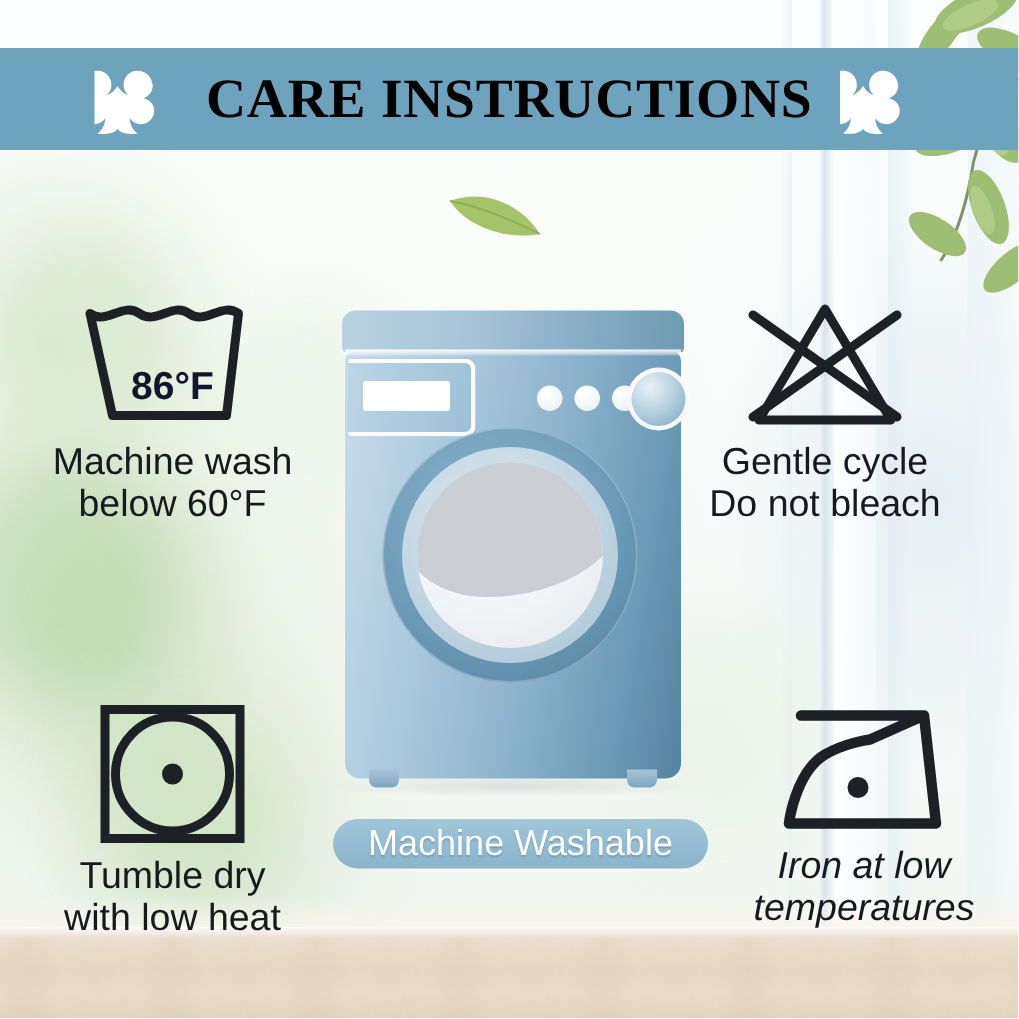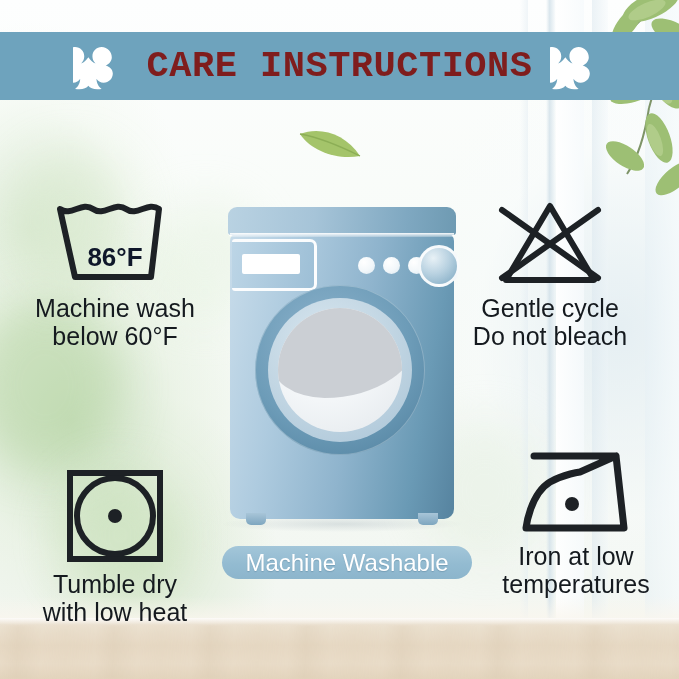--- a/index.html
+++ b/index.html
@@ -38,35 +38,35 @@
     background:linear-gradient(180deg,rgba(255,255,255,.85),rgba(232,222,205,.4));}
   .table-grain{position:absolute;left:0;right:0;top:625px;height:54px;opacity:.45;
     background:repeating-linear-gradient(92deg,rgba(210,192,166,0) 0px,rgba(210,192,166,.45) 18px,rgba(210,192,166,0) 42px,rgba(225,210,186,.35) 66px,rgba(210,192,166,0) 96px);
     filter:blur(1.2px);}
   .table-fade{position:absolute;left:0;right:0;top:596px;height:26px;
     background:linear-gradient(180deg,rgba(255,255,255,0),rgba(250,246,238,.9));}
 
   
   .banner{position:absolute;left:0;top:32px;width:679px;height:68px;
     background:#6ea3bd;display:flex;align-items:center;justify-content:center;gap:18px;}
-  .banner-title{color:#7f1d1d;font-size:37px;font-weight:700;letter-spacing:.5px;
-    white-space:nowrap;line-height:1;font-family:Liberation Mono, monospace;}
+  .banner-title{color:#000000;font-size:37px;font-weight:700;letter-spacing:.5px;
+    white-space:nowrap;line-height:1;font-family:Liberation Serif, serif;}
   .fleur{width:56px;height:48px;flex:none;}
   .fleur svg{display:block;}
 
   
   .cell{position:absolute;display:flex;flex-direction:column;align-items:center;}
   .cell .sym{display:block;}
   .cell .lbl{margin-top:6px;text-align:center;color:#151a1f;font-size:25px;line-height:1.12;
     font-family:"Liberation Sans", sans-serif;white-space:pre-line;}
 
   .cell-wash{left:20px;top:198px;width:190px;}
   .cell-bleach{left:452px;top:198px;width:196px;}
   .cell-dry{left:20px;top:468px;width:190px;}
-  .cell-iron{left:478px;top:448px;width:196px;}
+  .cell-iron{left:478px;top:469px;width:196px;font-style:italic;}
 
   .tub-temp{position:absolute;left:0;right:0;top:44px;text-align:center;
     font-size:26px;font-weight:700;color:#0f172a;font-family:"Liberation Sans", sans-serif;}
 
   
   .washer{position:absolute;left:228px;top:207px;width:228px;height:315px;}
   .w-lid{position:absolute;left:0;top:0;width:228px;height:28px;border-radius:9px 9px 3px 3px;
     background:linear-gradient(95deg,#b9d2e2 0%,#a6c4d8 38%,#7fa8c1 78%,#6e9ab2 100%);
     box-shadow:0 1px 0 rgba(255,255,255,.9);}
   .w-body{position:absolute;left:2px;top:26px;width:224px;height:286px;border-radius:8px 8px 10px 10px;

